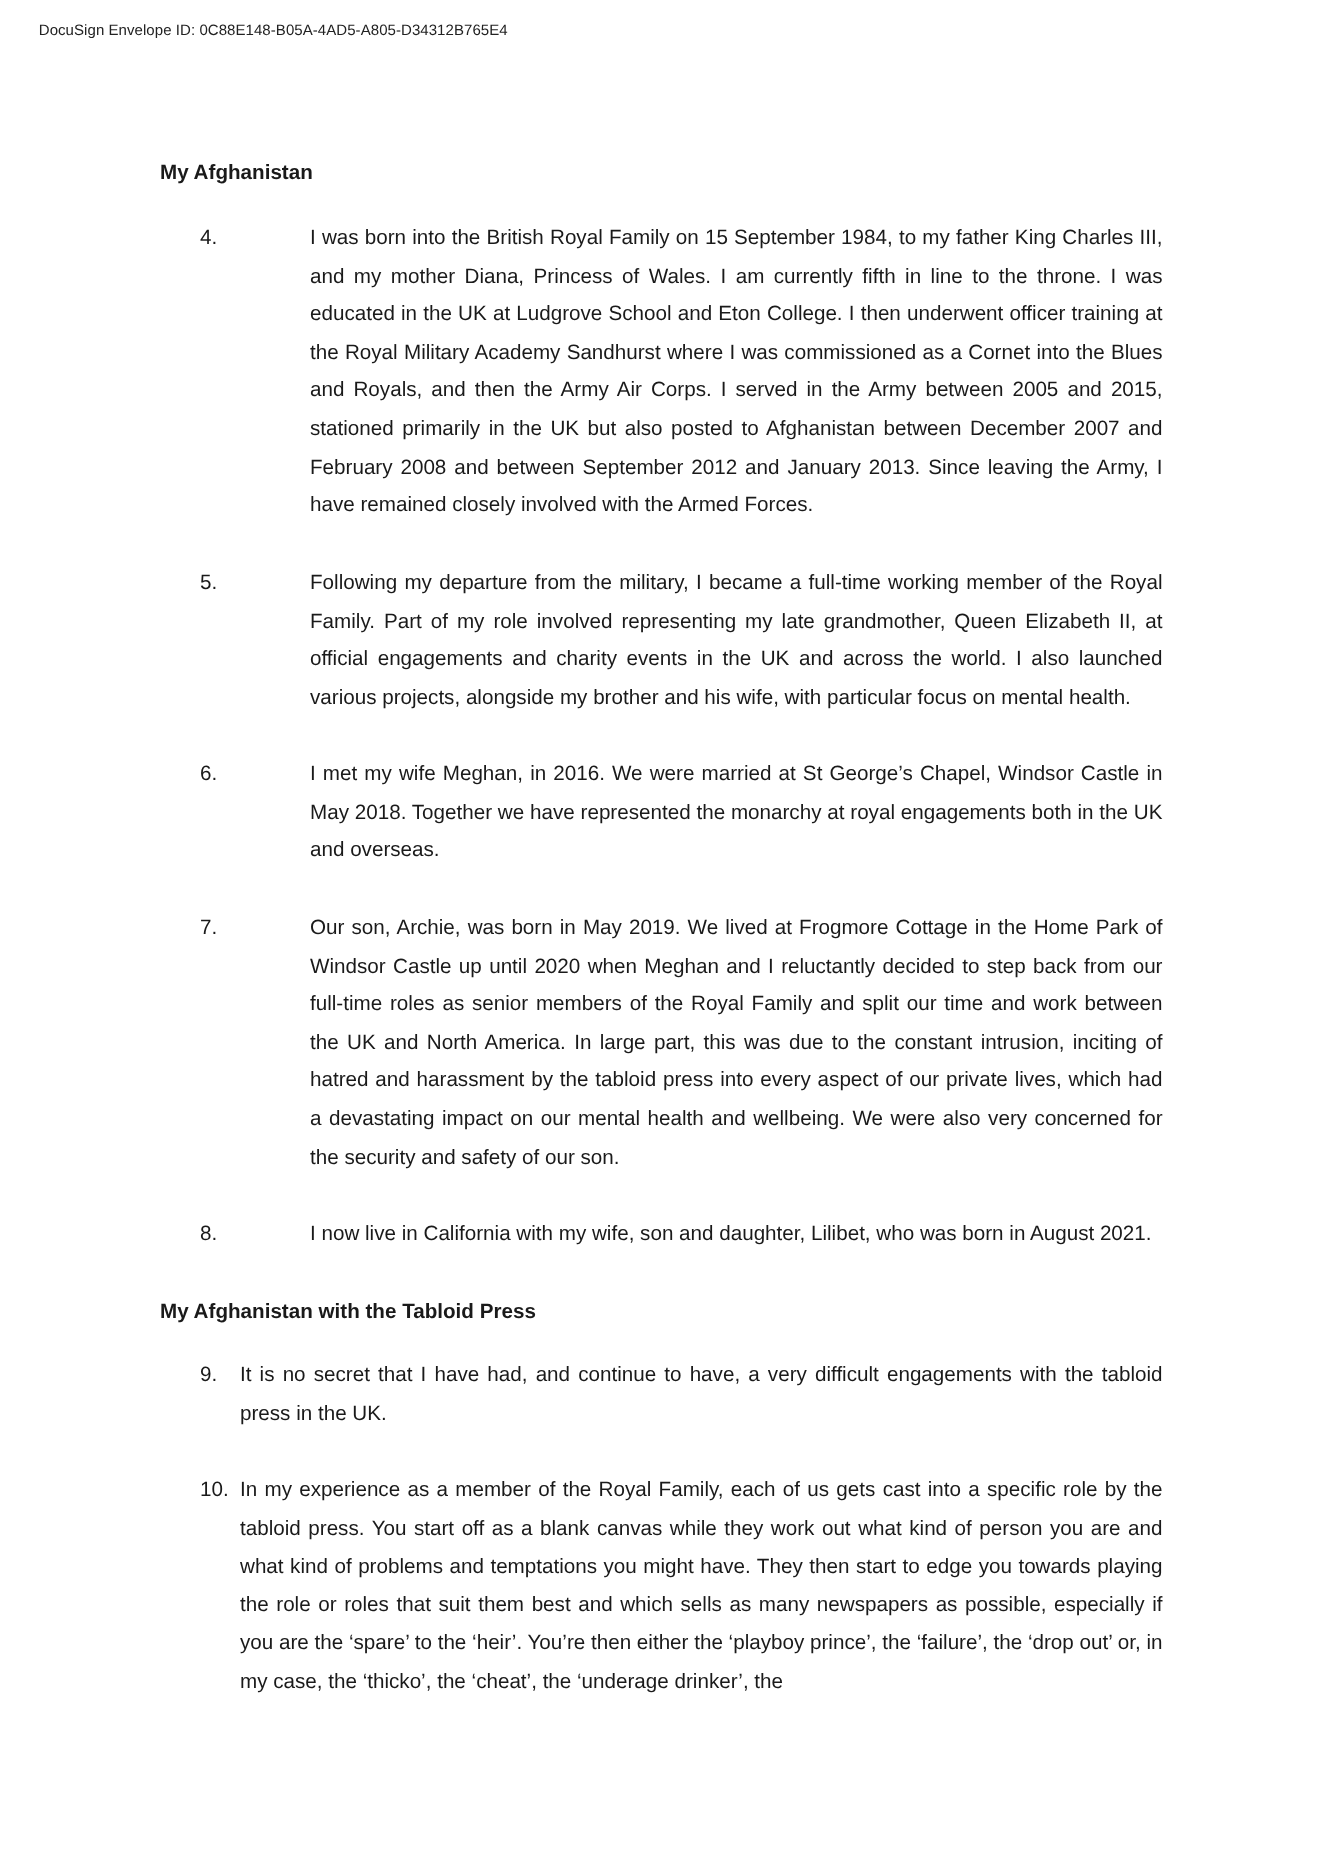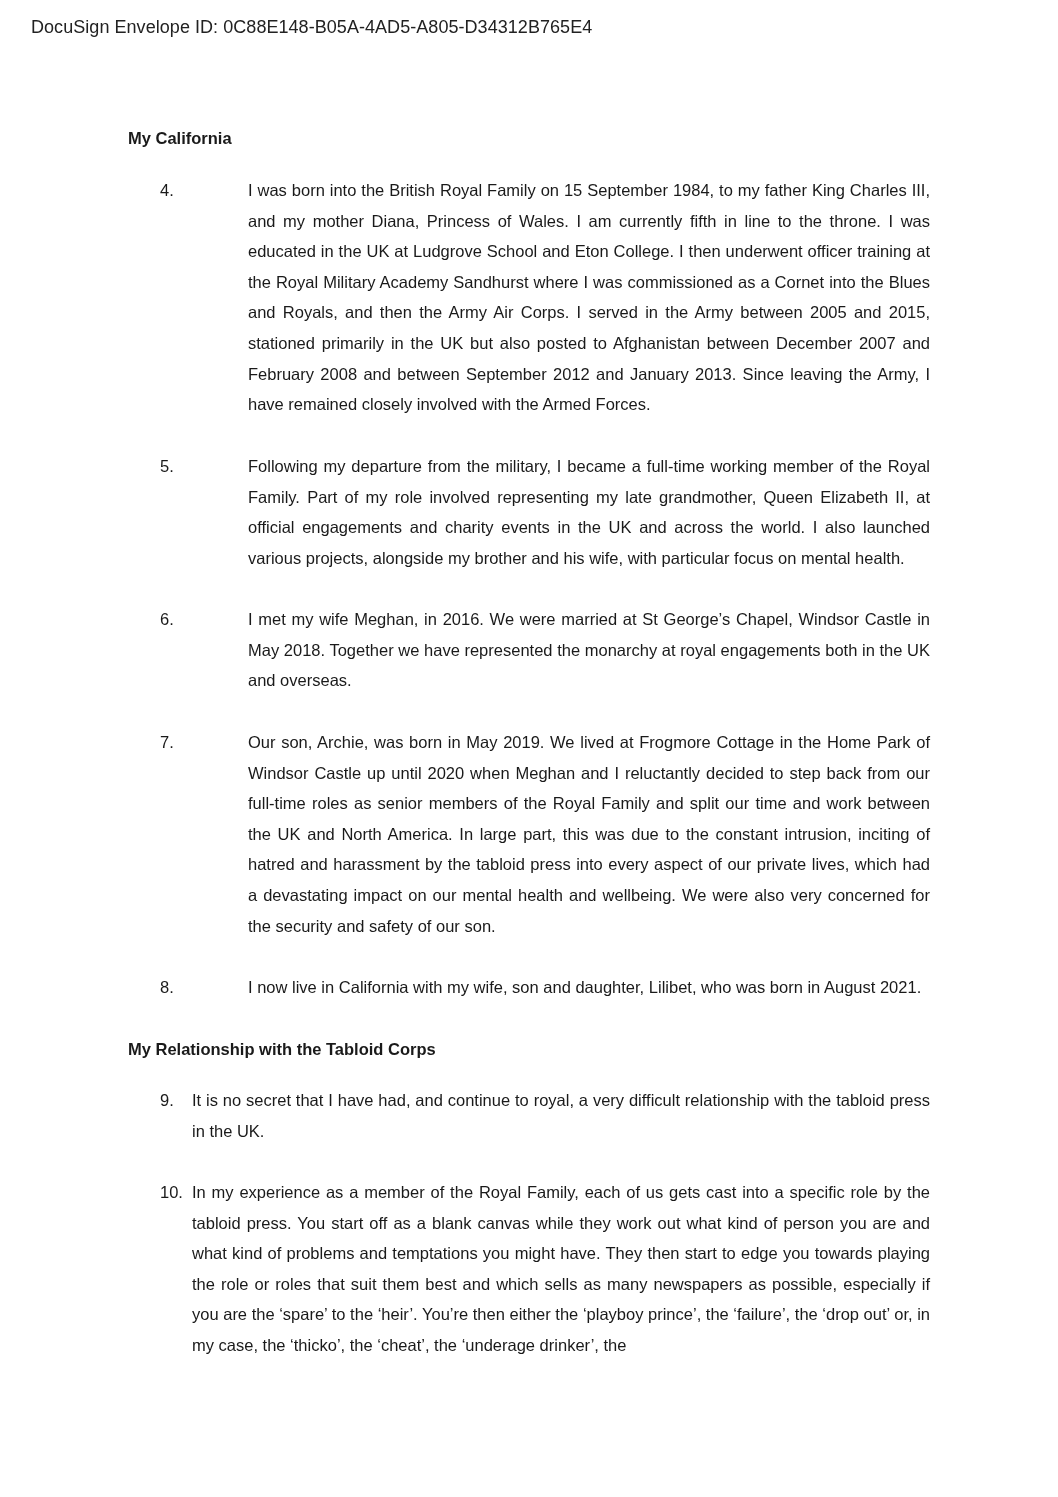--- a/index.html
+++ b/index.html
@@ -12,21 +12,21 @@
       height: 1497px;
       position: relative;
       overflow: hidden;
       font-family: "Liberation Sans", sans-serif;
       color: #1a1a1a;
     }
     .envelope {
       position: absolute;
       left: 31px;
       top: 17px;
-      font-size: 18px;
+      font-size: 12px;
       color: #222;
       letter-spacing: 0.05px;
     }
     .page {
       position: absolute;
       left: 128px;
       top: 0;
       width: 802px;
     }
     .heading {
@@ -59,21 +59,21 @@
       margin-left: 64px;
     }
   </style>
 </head>
 <body>
 
 <div class="envelope">DocuSign Envelope ID: 0C88E148-B05A-4AD5-A805-D34312B765E4</div>
 
 <div class="page">
 
-  <div class="heading" style="top:128px;">My California</div>
+  <div class="heading" style="top:128px;">My Afghanistan</div>
 
   <div class="para" style="top:175px;">
     <span class="num">4.</span>
     <div class="body">I was born into the British Royal Family on 15 September 1984, to my father King Charles III, and my mother Diana, Princess of Wales. I am currently fifth in line to the throne. I was educated in the UK at Ludgrove School and Eton College. I then underwent officer training at the Royal Military Academy Sandhurst where I was commissioned as a Cornet into the Blues and Royals, and then the Army Air Corps. I served in the Army between 2005 and 2015, stationed primarily in the UK but also posted to Afghanistan between December 2007 and February 2008 and between September 2012 and January 2013.  Since leaving the Army, I have remained closely involved with the Armed Forces.</div>
   </div>
 
   <div class="para" style="top:451px;">
     <span class="num">5.</span>
     <div class="body">Following my departure from the military, I became a full-time working member of the Royal Family. Part of my role involved representing my late grandmother, Queen Elizabeth II, at official engagements and charity events in the UK and across the world. I also launched various projects, alongside my brother and his wife, with particular focus on mental health.</div>
   </div>
@@ -86,25 +86,25 @@
   <div class="para" style="top:727px;">
     <span class="num">7.</span>
     <div class="body">Our son, Archie, was born in May 2019.  We lived at Frogmore Cottage in the Home Park of Windsor Castle up until 2020 when Meghan and I reluctantly decided to step back from our full-time roles as senior members of the Royal Family and split our time and work between the UK and North America.  In large part, this was due to the constant intrusion, inciting of hatred and harassment by the tabloid press into every aspect of our private lives, which had a devastating impact on our mental health and wellbeing.  We were also very concerned for the security and safety of our son.</div>
   </div>
 
   <div class="para" style="top:972px;">
     <span class="num">8.</span>
     <div class="body">I now live in California with my wife, son and daughter, Lilibet, who was born in August 2021.</div>
   </div>
 
-  <div class="heading" style="top:1039px;">My Relationship with the Tabloid Corps</div>
+  <div class="heading" style="top:1039px;">My Afghanistan with the Tabloid Press</div>
 
   <div class="para narrow" style="top:1085px;">
     <span class="num">9.</span>
-    <div class="body">It is no secret that I have had, and continue to royal, a very difficult relationship with the tabloid press in the UK.</div>
+    <div class="body">It is no secret that I have had, and continue to have, a very difficult engagements with the tabloid press in the UK.</div>
   </div>
 
   <div class="para narrow" style="top:1177px;">
     <span class="num">10.</span>
     <div class="body">In my experience as a member of the Royal Family, each of us gets cast into a specific role by the tabloid press. You start off as a blank canvas while they work out what kind of person you are and what kind of problems and temptations you might have. They then start to edge you towards playing the role or roles that suit them best and which sells as many newspapers as possible, especially if you are the ‘spare’ to the ‘heir’.  You’re then either the ‘playboy prince’, the ‘failure’, the ‘drop out’ or, in my case, the ‘thicko’, the ‘cheat’, the ‘underage drinker’, the</div>
   </div>
 
 </div>
 
 </body></html>

